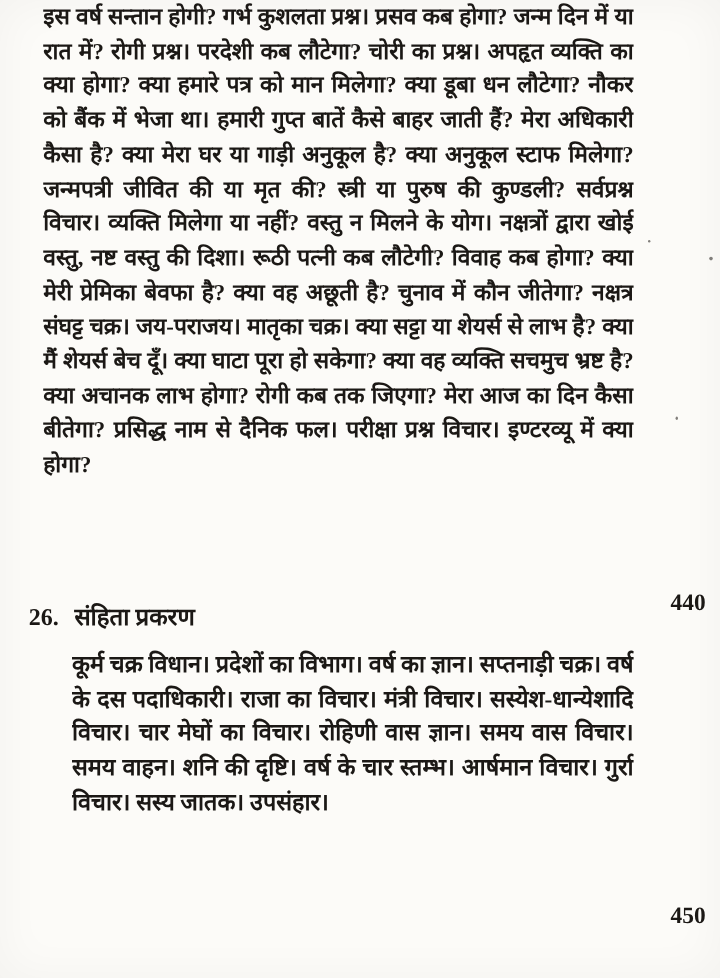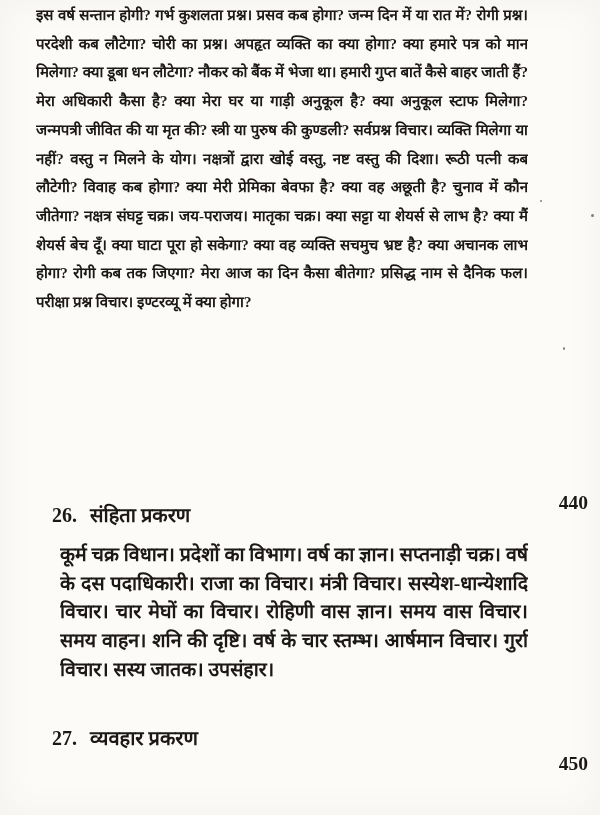--- a/index.html
+++ b/index.html
@@ -18,42 +18,41 @@
     overflow: hidden;
     box-shadow: inset 0 0 40px rgba(0,0,0,0.04);
   }
   .cont-para {
     position: absolute;
     left: 36px;
     top: 1px;
     width: 492px;
     height: 492px;
     margin: 0;
-    font-size: 15px;
+    font-size: 19px;
     line-height: 28.7px;
     font-weight: 600;
     text-align: justify;
     overflow: hidden;
   }
   .entry-head {
     position: absolute;
     left: 24px;
     right: 60px;
     margin: 0;
     font-size: 20px;
     line-height: 26px;
     font-weight: 700;
     white-space: nowrap;
   }
   .entry-head.head-26 { top: 502px; }
   .entry-head.head-27 { top: 725px; }
   .entry-num {
     display: inline-block;
     width: 38px;
-    margin-left: 28px;
   }
   .page-num {
     position: absolute;
     right: 12px;
     width: 60px;
     text-align: right;
     font-size: 19.5px;
     line-height: 24px;
     font-weight: 600;
   }
@@ -87,22 +86,19 @@
 <div class="page">
 
   <p class="cont-para">इस वर्ष सन्तान होगी? गर्भ कुशलता प्रश्न। प्रसव कब होगा? जन्म दिन में या रात में? रोगी प्रश्न। परदेशी कब लौटेगा? चोरी का प्रश्न। अपहृत व्यक्ति का क्या होगा? क्या हमारे पत्र को मान मिलेगा? क्या डूबा धन लौटेगा? नौकर को बैंक में भेजा था। हमारी गुप्त बातें कैसे बाहर जाती हैं? मेरा अधिकारी कैसा है? क्या मेरा घर या गाड़ी अनुकूल है? क्या अनुकूल स्टाफ मिलेगा? जन्मपत्री जीवित की या मृत की? स्त्री या पुरुष की कुण्डली? सर्वप्रश्न विचार। व्यक्ति मिलेगा या नहीं? वस्तु न मिलने के योग। नक्षत्रों द्वारा खोई वस्तु, नष्ट वस्तु की दिशा। रूठी पत्नी कब लौटेगी? विवाह कब होगा? क्या मेरी प्रेमिका बेवफा है? क्या वह अछूती है? चुनाव में कौन जीतेगा? नक्षत्र संघट्ट चक्र। जय-पराजय। मातृका चक्र। क्या सट्टा या शेयर्स से लाभ है? क्या मैं शेयर्स बेच दूँ। क्या घाटा पूरा हो सकेगा? क्या वह व्यक्ति सचमुच भ्रष्ट है? क्या अचानक लाभ होगा? रोगी कब तक जिएगा? मेरा आज का दिन कैसा बीतेगा? प्रसिद्ध नाम से दैनिक फल। परीक्षा प्रश्न विचार। इण्टरव्यू में क्या होगा?</p>
 
   <div class="entry-head head-26">
     <span class="entry-num">26.</span><span class="entry-title">संहिता प्रकरण</span>
   </div>
   <div class="page-num pn-26">440</div>
   <p class="entry-desc desc-26">कूर्म चक्र विधान। प्रदेशों का विभाग। वर्ष का ज्ञान। सप्तनाड़ी चक्र। वर्ष के दस पदाधिकारी। राजा का विचार। मंत्री विचार। सस्येश-धान्येशादि विचार। चार मेघों का विचार। रोहिणी वास ज्ञान। समय वास विचार। समय वाहन। शनि की दृष्टि। वर्ष के चार स्तम्भ। आर्षमान विचार। गुर्रा विचार। सस्य जातक। उपसंहार।</p>
 
-  <div class="entry-head head-27">
-    <span class="entry-num">27.</span><span class="entry-title">व्यवहार प्रकरण</span>
-  </div>
   <div class="page-num pn-27">450</div>
 
   <div class="speck speck-1"></div>
   <div class="speck speck-2"></div>
   <div class="speck speck-3"></div>
 
 </div>
 
 </body></html>

